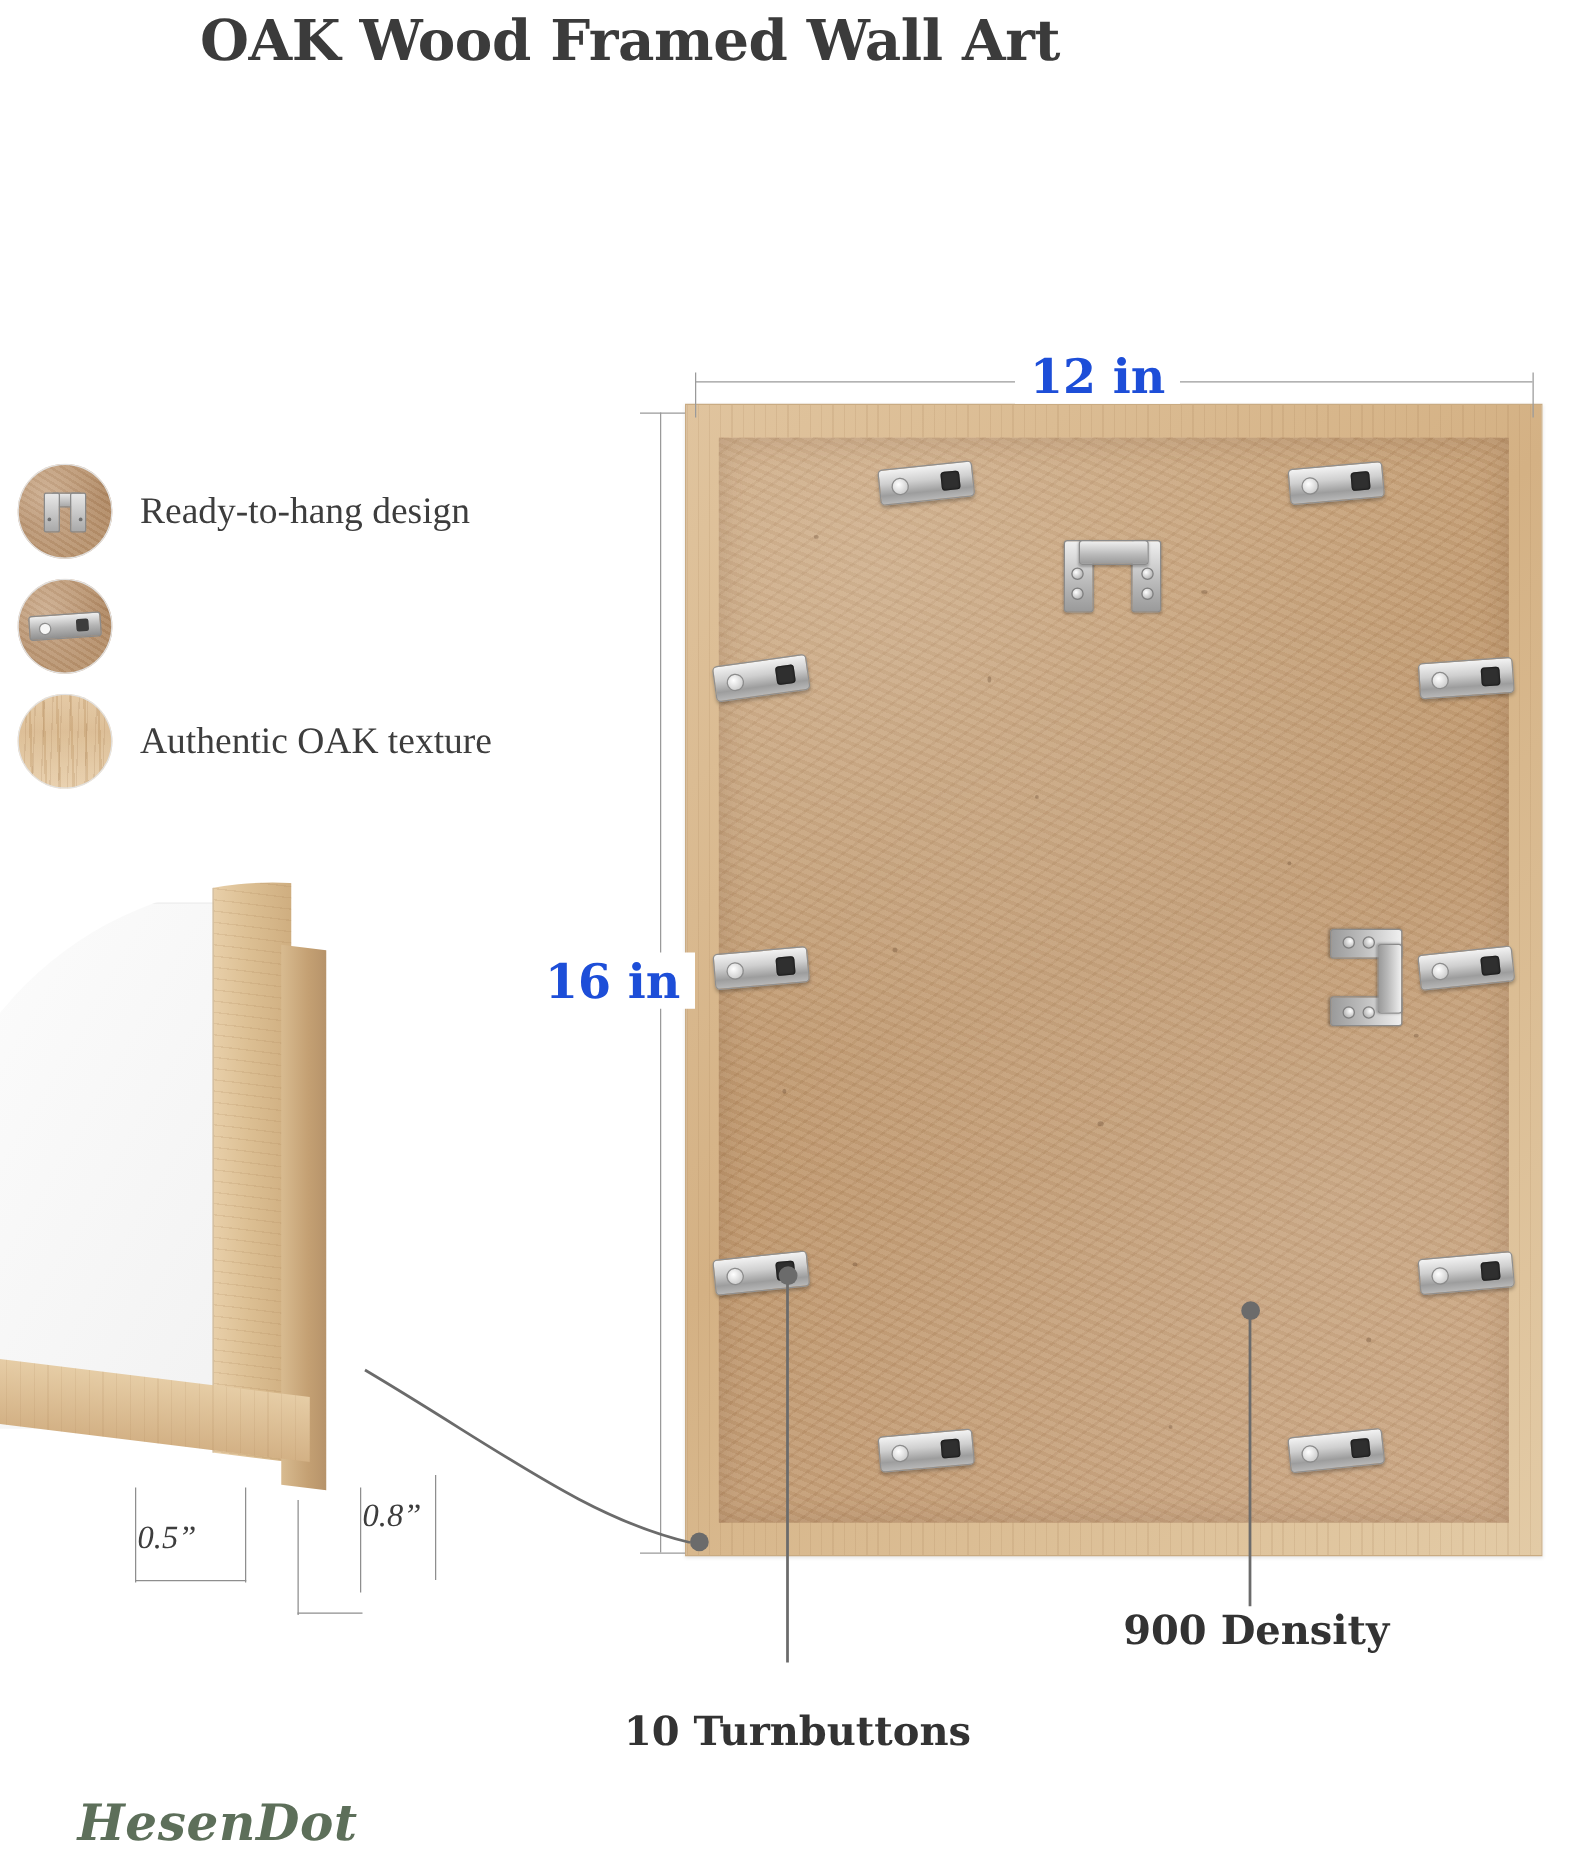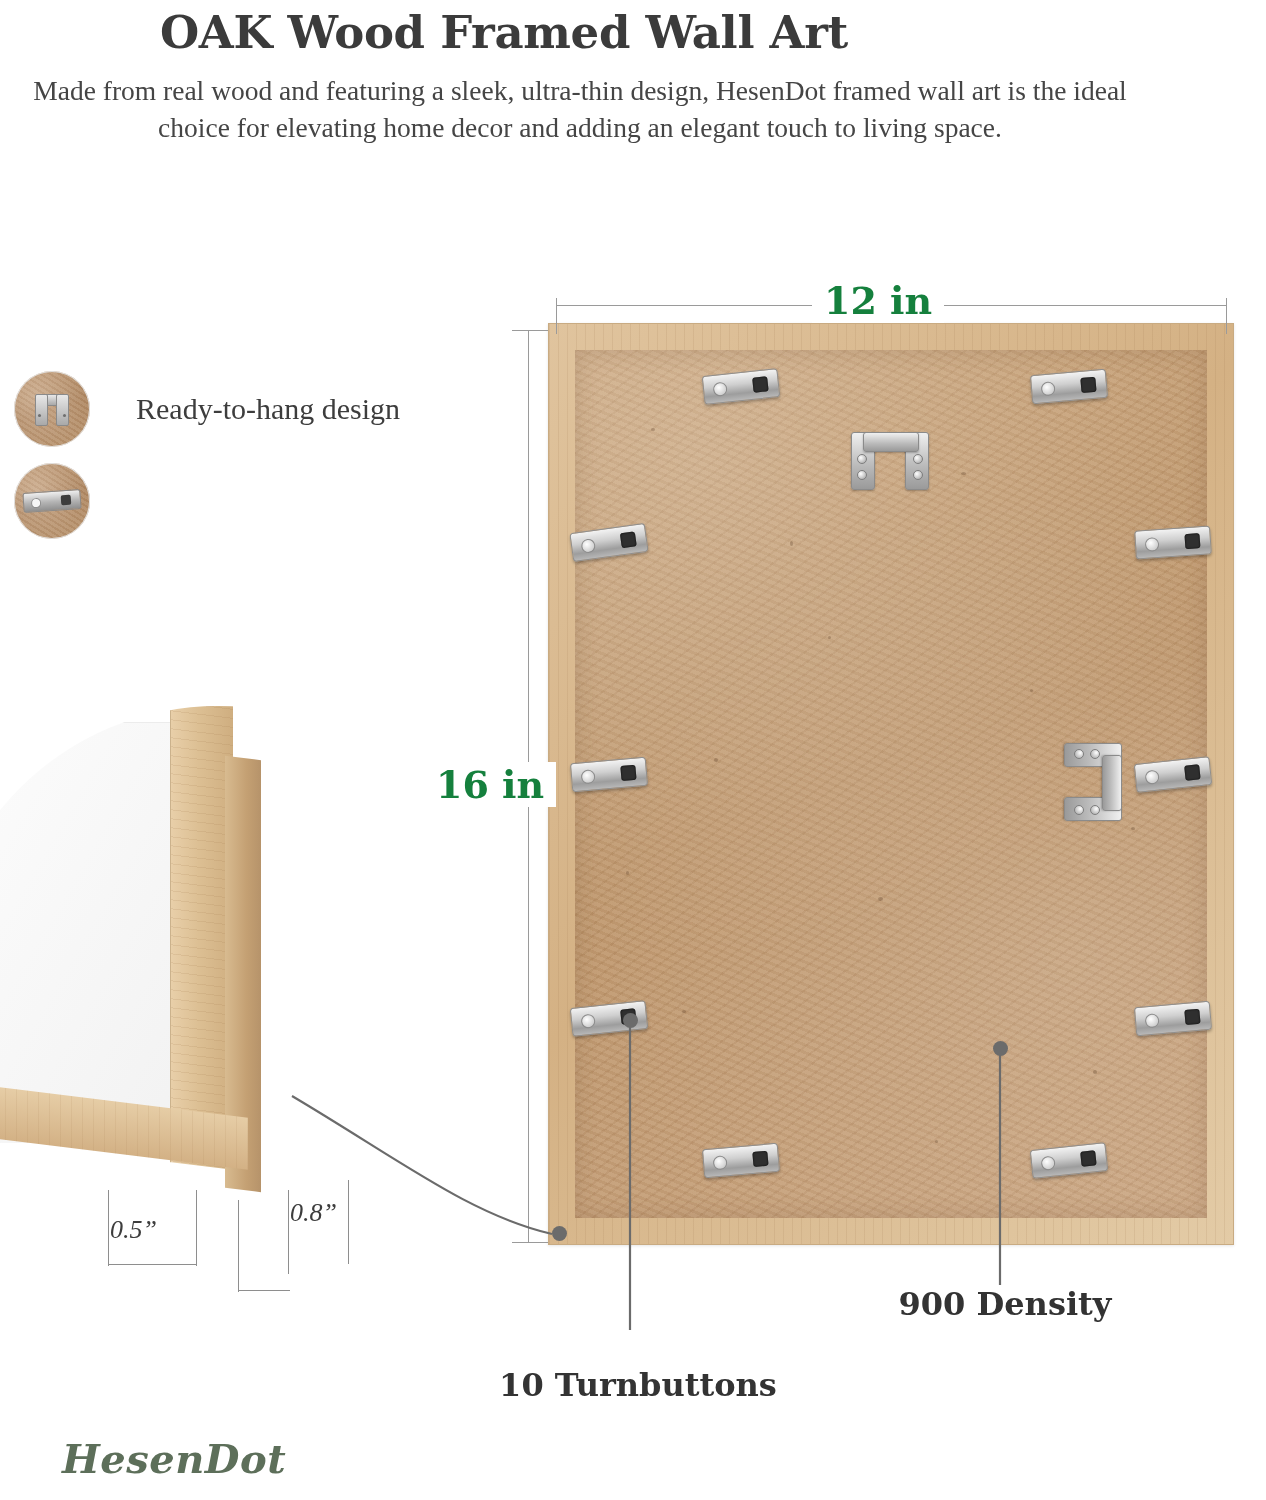--- a/index.html
+++ b/index.html
@@ -47,21 +47,20 @@
     position: absolute;
     left: 14px;
     top: 368px;
     width: 480px;
   }
   .feature {
     display: flex;
     align-items: center;
     height: 82px;
     margin-bottom: 10px;
-    gap: 24px;
   }
   .swatch {
     width: 76px;
     height: 76px;
     border-radius: 50%;
     flex: 0 0 76px;
     box-shadow: 0 0 0 1px #e2e2e2 inset;
     position: relative;
     overflow: hidden;
     background: #c29a74;
@@ -287,21 +286,21 @@
   
   .meas-line {
     position: absolute;
     background: #9a9a9a;
   }
   .meas-label {
     position: absolute;
     font-family: "DejaVu Serif", serif;
     font-weight: bold;
     font-size: 38px;
-    color: #15803d;
+    color: #1d4ed8;
     background: #ffffff;
     padding: 0 12px;
   }
 
   
   .leader-dot {
     position: absolute;
     width: 15px; height: 15px;
     border-radius: 50%;
     background: #6b6b6b;
@@ -335,21 +334,20 @@
     width: 1266px;
     height: 1500px;
     pointer-events: none;
   }
 </style>
 </head>
 <body>
 
 <div class="header">
   <h1 class="title">OAK Wood Framed Wall Art</h1>
-  <p class="subtitle">Made from real wood and featuring a sleek, ultra-thin design, HesenDot framed wall art is the ideal choice for elevating home decor and adding an elegant touch to living space.</p>
 </div>
 
 <div class="features">
 
   <div class="feature">
     <span class="swatch mdf">
       <span class="hanger-mini">
         <span class="plate top"></span>
         <span class="plate l"></span>
         <span class="plate r"></span>
@@ -359,20 +357,24 @@
     </span>
     <span class="feature-label">Ready-to-hang design</span>
   </div>
 
   <div class="feature">
     <span class="swatch mdf">
       <span class="tab-mini"></span>
     </span>
   </div>
 
+  <div class="feature">
+    <span class="swatch oak"></span>
+    <span class="feature-label">Authentic OAK texture</span>
+  </div>
 
 </div>
 
 <div class="detail-circle">
   <div class="dc-inner">
     <div class="dc-art"></div>
     <div class="dc-frame-face"></div>
     <div class="dc-frame-edge"></div>
     <div class="dc-frame-bottom"></div>
   </div>

